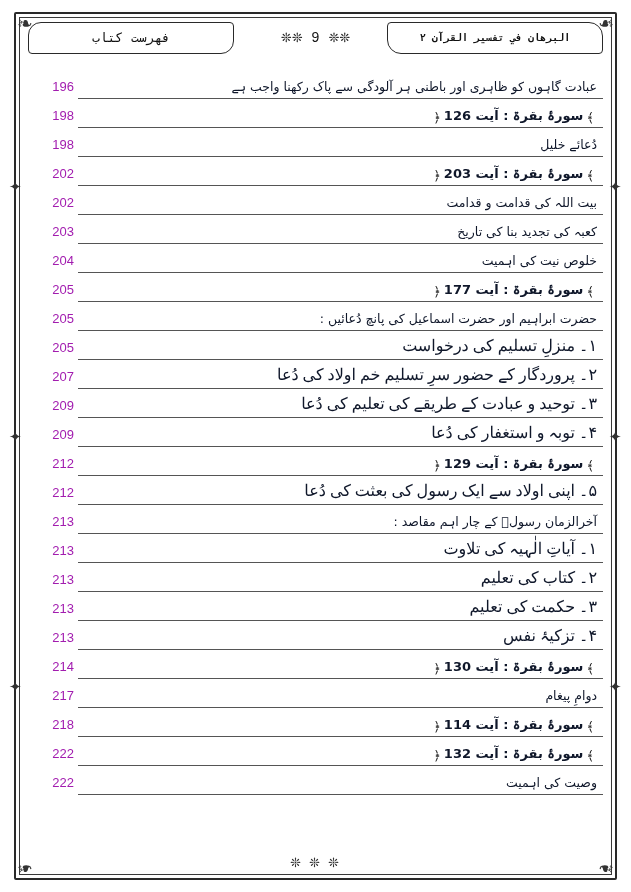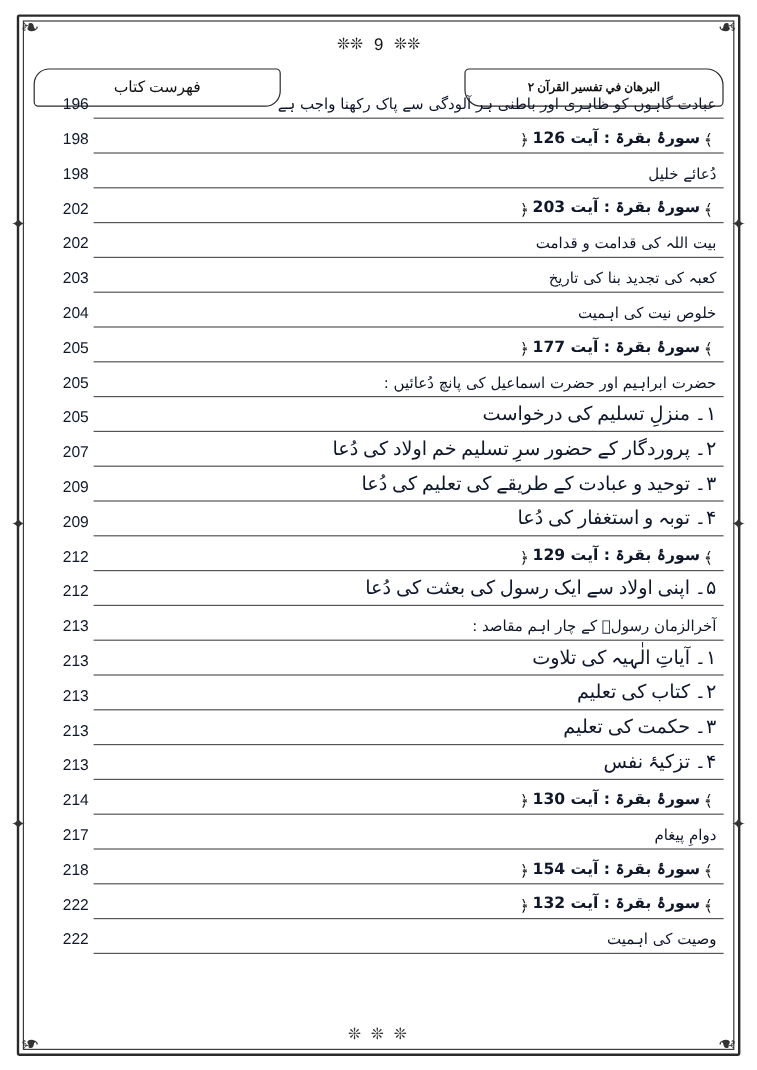--- a/index.html
+++ b/index.html
@@ -79,25 +79,24 @@
   }
   .hdr-box {
     position: absolute;
     top: 0;
     height: 30px;
     border: 1.5px solid #2a2a2a;
     border-radius: 13px 4px 13px 4px;
     display: flex;
     align-items: center;
     justify-content: center;
-    font-family: Liberation Serif, serif;
+    font-family: Liberation Mono, monospace;
     font-size: 13px;
     direction: rtl;
     background: #fff;
-    margin-top: 35px;
   }
   .hdr-box.right {
     right: 2px;
     width: 214px;
     border-radius: 4px 14px 4px 14px;
     font-size: 10px;
     font-weight: bold;
   }
   .hdr-box.left {
     left: 2px;
@@ -138,21 +137,21 @@
     align-items: flex-end;
     height: 29px;
     direction: ltr;
   }
   .pageno-cell {
     width: 46px;
     flex: 0 0 46px;
     text-align: right;
     font-family: "Liberation Sans", sans-serif;
     font-size: 13px;
-    color: #0f172a;
+    color: #a21caf;
     padding-bottom: 5px;
     padding-right: 4px;
   }
   .entry-cell {
     flex: 1 1 auto;
     position: relative;
     border-bottom: 1px solid #555;
     height: 100%;
     direction: rtl;
     text-align: right;
@@ -369,21 +368,21 @@
       <div class="toc-row">
         <div class="pageno-cell">217</div>
         <div class="entry-cell">
           <span class="entry-text ">دوامِ پیغام</span>
         </div>
       </div>
       <div class="toc-row">
         <div class="pageno-cell">218</div>
         <div class="entry-cell">
           <span class="brace">﴾</span>
-          <span class="entry-text heading">سورۂ بقرۃ : آیت 154</span>
+          <span class="entry-text heading">سورۂ بقرۃ : آیت 114</span>
           <span class="brace">﴿</span>
         </div>
       </div>
       <div class="toc-row">
         <div class="pageno-cell">222</div>
         <div class="entry-cell">
           <span class="brace">﴾</span>
           <span class="entry-text heading">سورۂ بقرۃ : آیت 132</span>
           <span class="brace">﴿</span>
         </div>

